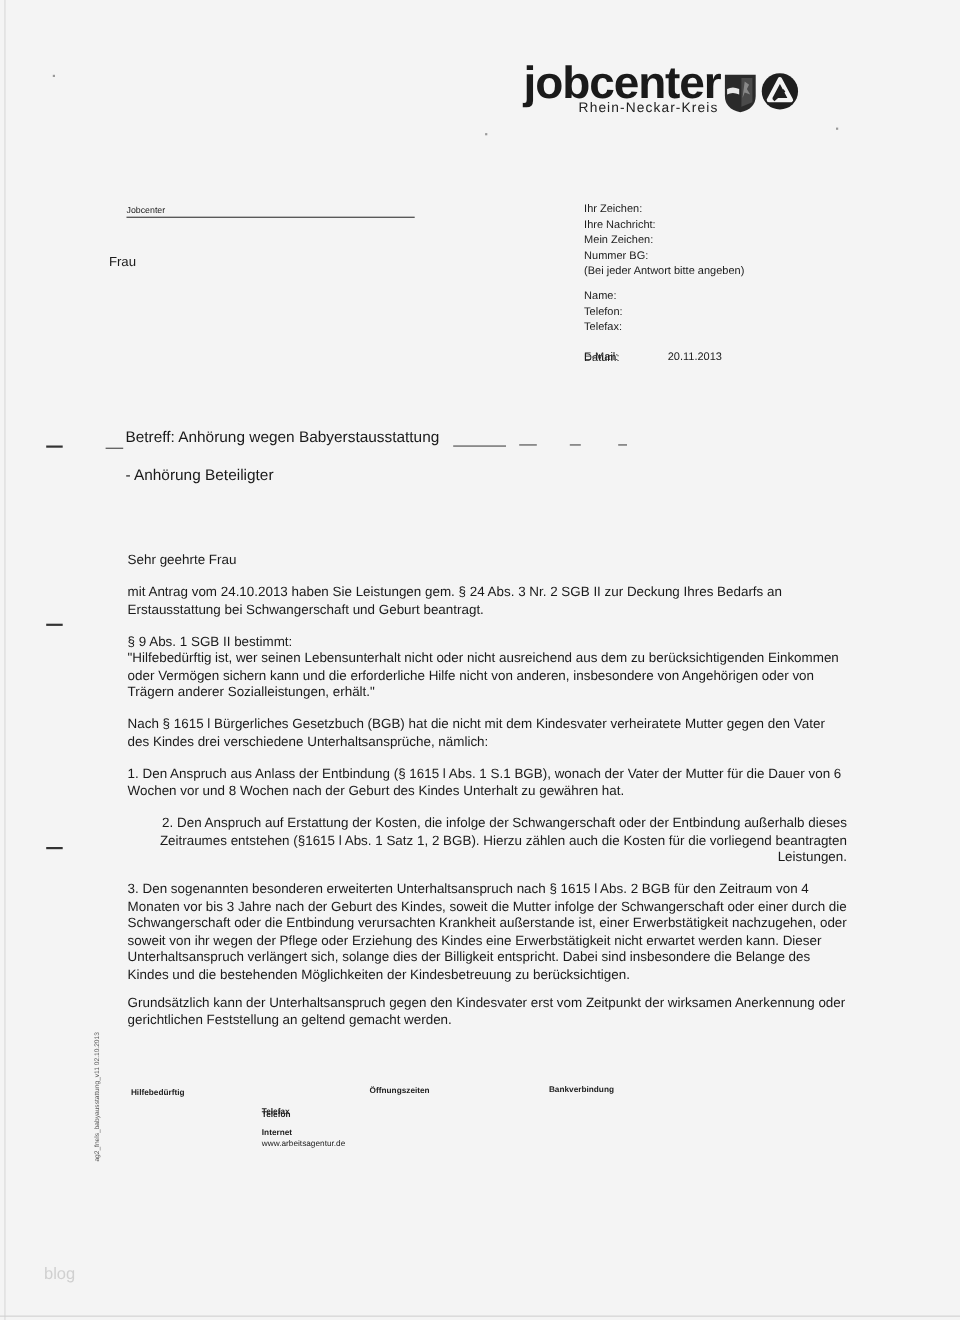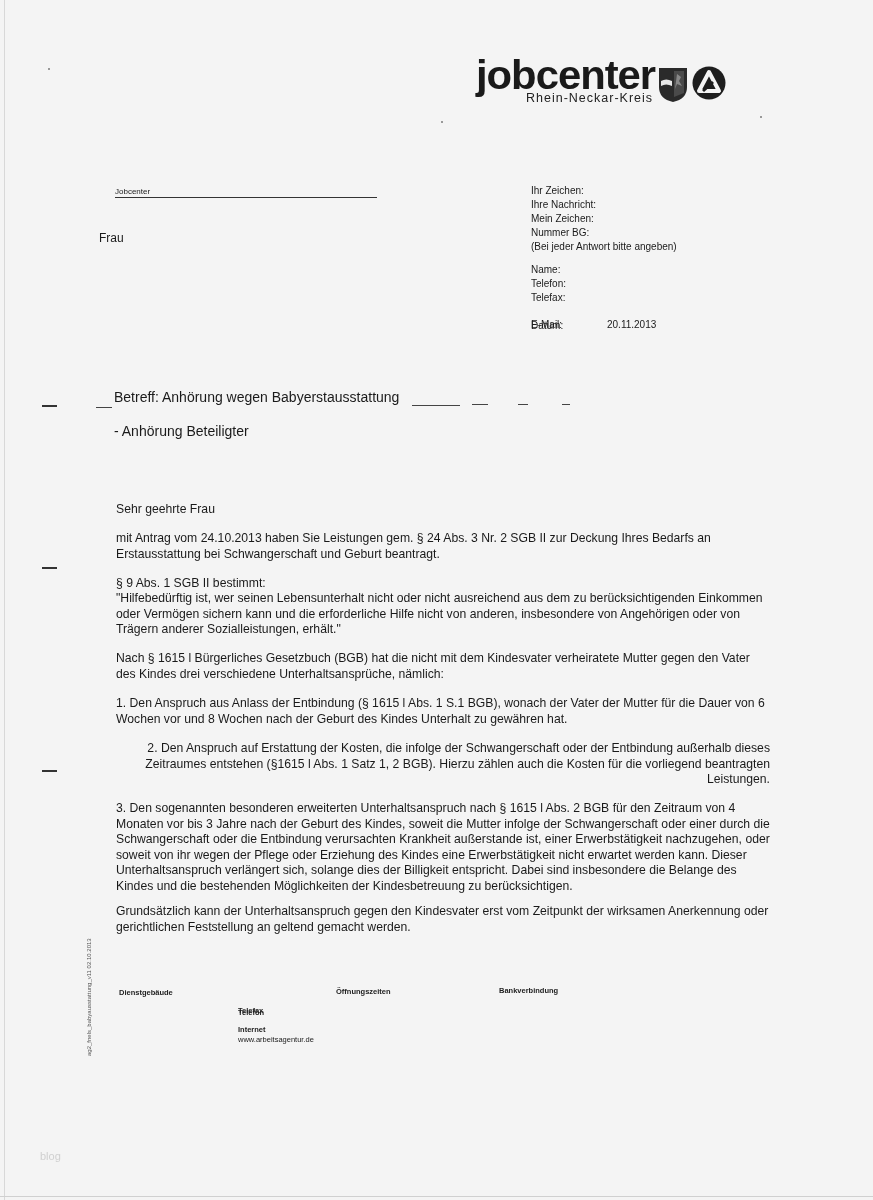--- a/index.html
+++ b/index.html
@@ -30,21 +30,21 @@
   .subject { left: 114px; top: 389px; font-size: 14px; }
   .subject2 { left: 114px; top: 423px; font-size: 14px; }
   .dash-mark { background: #444; height: 1px; }
   .margin-mark { left: 42px; width: 15px; height: 2px; background: #333; }
 
   .body-text { left: 116px; width: 654px; font-size: 12.2px; line-height: 15.6px; color: #1a1a1a; }
 
   .footer-h { font-size: 7.5px; font-weight: bold; color: #222; }
   .footer-t { font-size: 7.5px; color: #222; }
   .side-text { left: 86px; top: 1056px; font-size: 6px; color: #555; transform: rotate(-90deg); transform-origin: left top; white-space: nowrap; }
-  .watermark { left: 40px; top: 1150px; font-size: 11px; color: #d0d0d0; }
+  .watermark { left: 40px; top: 1150px; font-size: 15px; color: #d0d0d0; }
   .speck { background: #999; width: 2px; height: 2px; }
 </style>
 </head>
 <body>
 
 <div class="page-edge"></div>
 <div class="page-bottom"></div>
 
 <div class="abs logo-word">jobcenter</div>
 <div class="abs logo-sub">Rhein-Neckar-Kreis</div>
@@ -95,21 +95,21 @@
 <div class="abs body-text" style="top:502px;">Sehr geehrte Frau</div>
 <div class="abs body-text" style="top:531px;">mit Antrag vom 24.10.2013 haben Sie Leistungen gem. § 24 Abs. 3 Nr. 2 SGB II zur Deckung Ihres Bedarfs an Erstausstattung bei Schwangerschaft und Geburt beantragt.</div>
 <div class="abs body-text" style="top:576px;">§ 9 Abs. 1 SGB II bestimmt:</div>
 <div class="abs body-text" style="top:591px;">"Hilfebedürftig ist, wer seinen Lebensunterhalt nicht oder nicht ausreichend aus dem zu berücksichtigenden Einkommen oder Vermögen sichern kann und die erforderliche Hilfe nicht von anderen, insbesondere von Angehörigen oder von Trägern anderer Sozialleistungen, erhält."</div>
 <div class="abs body-text" style="top:651px;">Nach § 1615 l Bürgerliches Gesetzbuch (BGB) hat die nicht mit dem Kindesvater verheiratete Mutter gegen den Vater des Kindes drei verschiedene Unterhaltsansprüche, nämlich:</div>
 <div class="abs body-text" style="top:696px;">1. Den Anspruch aus Anlass der Entbindung (§ 1615 l Abs. 1 S.1 BGB), wonach der Vater der Mutter für die Dauer von 6 Wochen vor und 8 Wochen nach der Geburt des Kindes Unterhalt zu gewähren hat.</div>
 <div class="abs body-text" style="top:741px;text-align:right;">2. Den Anspruch auf Erstattung der Kosten, die infolge der Schwangerschaft oder der Entbindung außerhalb dieses Zeitraumes entstehen (§1615 l Abs. 1 Satz 1, 2 BGB). Hierzu zählen auch die Kosten für die vorliegend beantragten Leistungen.</div>
 <div class="abs body-text" style="top:801px;">3. Den sogenannten besonderen erweiterten Unterhaltsanspruch nach § 1615 l Abs. 2 BGB für den Zeitraum von 4 Monaten vor bis 3 Jahre nach der Geburt des Kindes, soweit die Mutter infolge der Schwangerschaft oder einer durch die Schwangerschaft oder die Entbindung verursachten Krankheit außerstande ist, einer Erwerbstätigkeit nachzugehen, oder soweit von ihr wegen der Pflege oder Erziehung des Kindes eine Erwerbstätigkeit nicht erwartet werden kann. Dieser Unterhaltsanspruch verlängert sich, solange dies der Billigkeit entspricht. Dabei sind insbesondere die Belange des Kindes und die bestehenden Möglichkeiten der Kindesbetreuung zu berücksichtigen.</div>
 <div class="abs body-text" style="top:904px;">Grundsätzlich kann der Unterhaltsanspruch gegen den Kindesvater erst vom Zeitpunkt der wirksamen Anerkennung oder gerichtlichen Feststellung an geltend gemacht werden.</div>
 
-<div class="abs footer-h" style="left:119px;top:988px;">Dienstgebäude</div>
+<div class="abs footer-h" style="left:119px;top:988px;">Hilfebedürftig</div>
 <div class="abs footer-h" style="left:238px;top:988px;margin-top:20px;">Telefon</div>
 <div class="abs footer-h" style="left:238px;top:1006px;">Telefax</div>
 <div class="abs footer-h" style="left:238px;top:1025px;">Internet</div>
 <div class="abs footer-t" style="left:238px;top:1035px;">www.arbeitsagentur.de</div>
 <div class="abs footer-h" style="left:336px;top:987px;">Öffnungszeiten</div>
 <div class="abs footer-h" style="left:499px;top:986px;">Bankverbindung</div>
 <div class="abs side-text">ag2_fnels_babyausstattung_v11 02.10.2013</div>
 
 <div class="abs watermark">blog</div>
 

